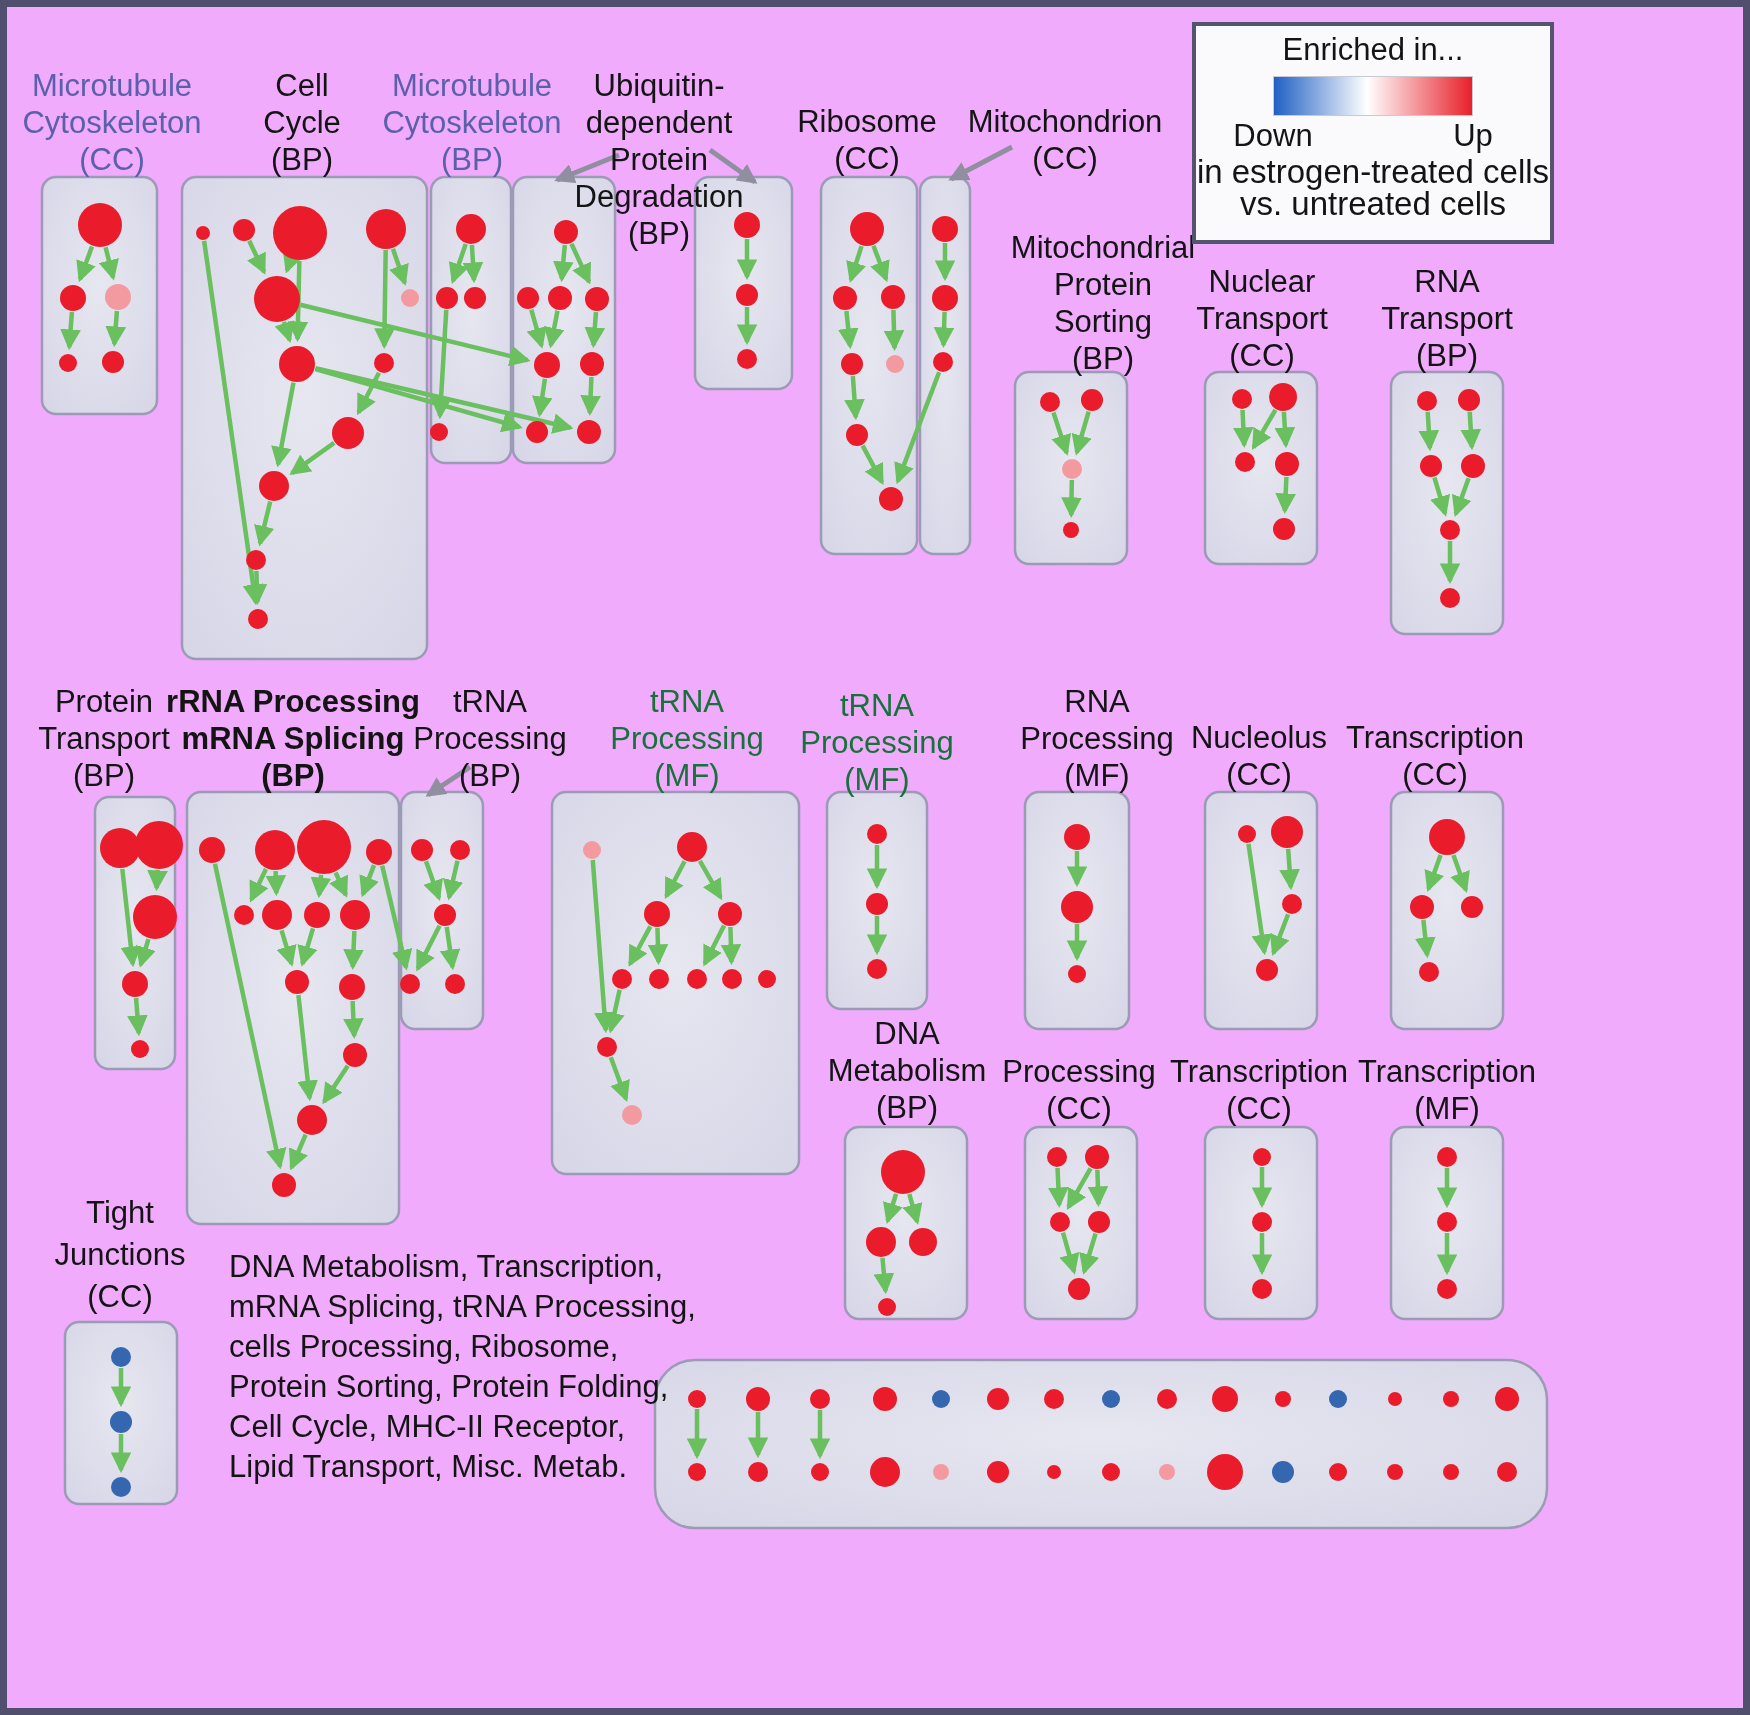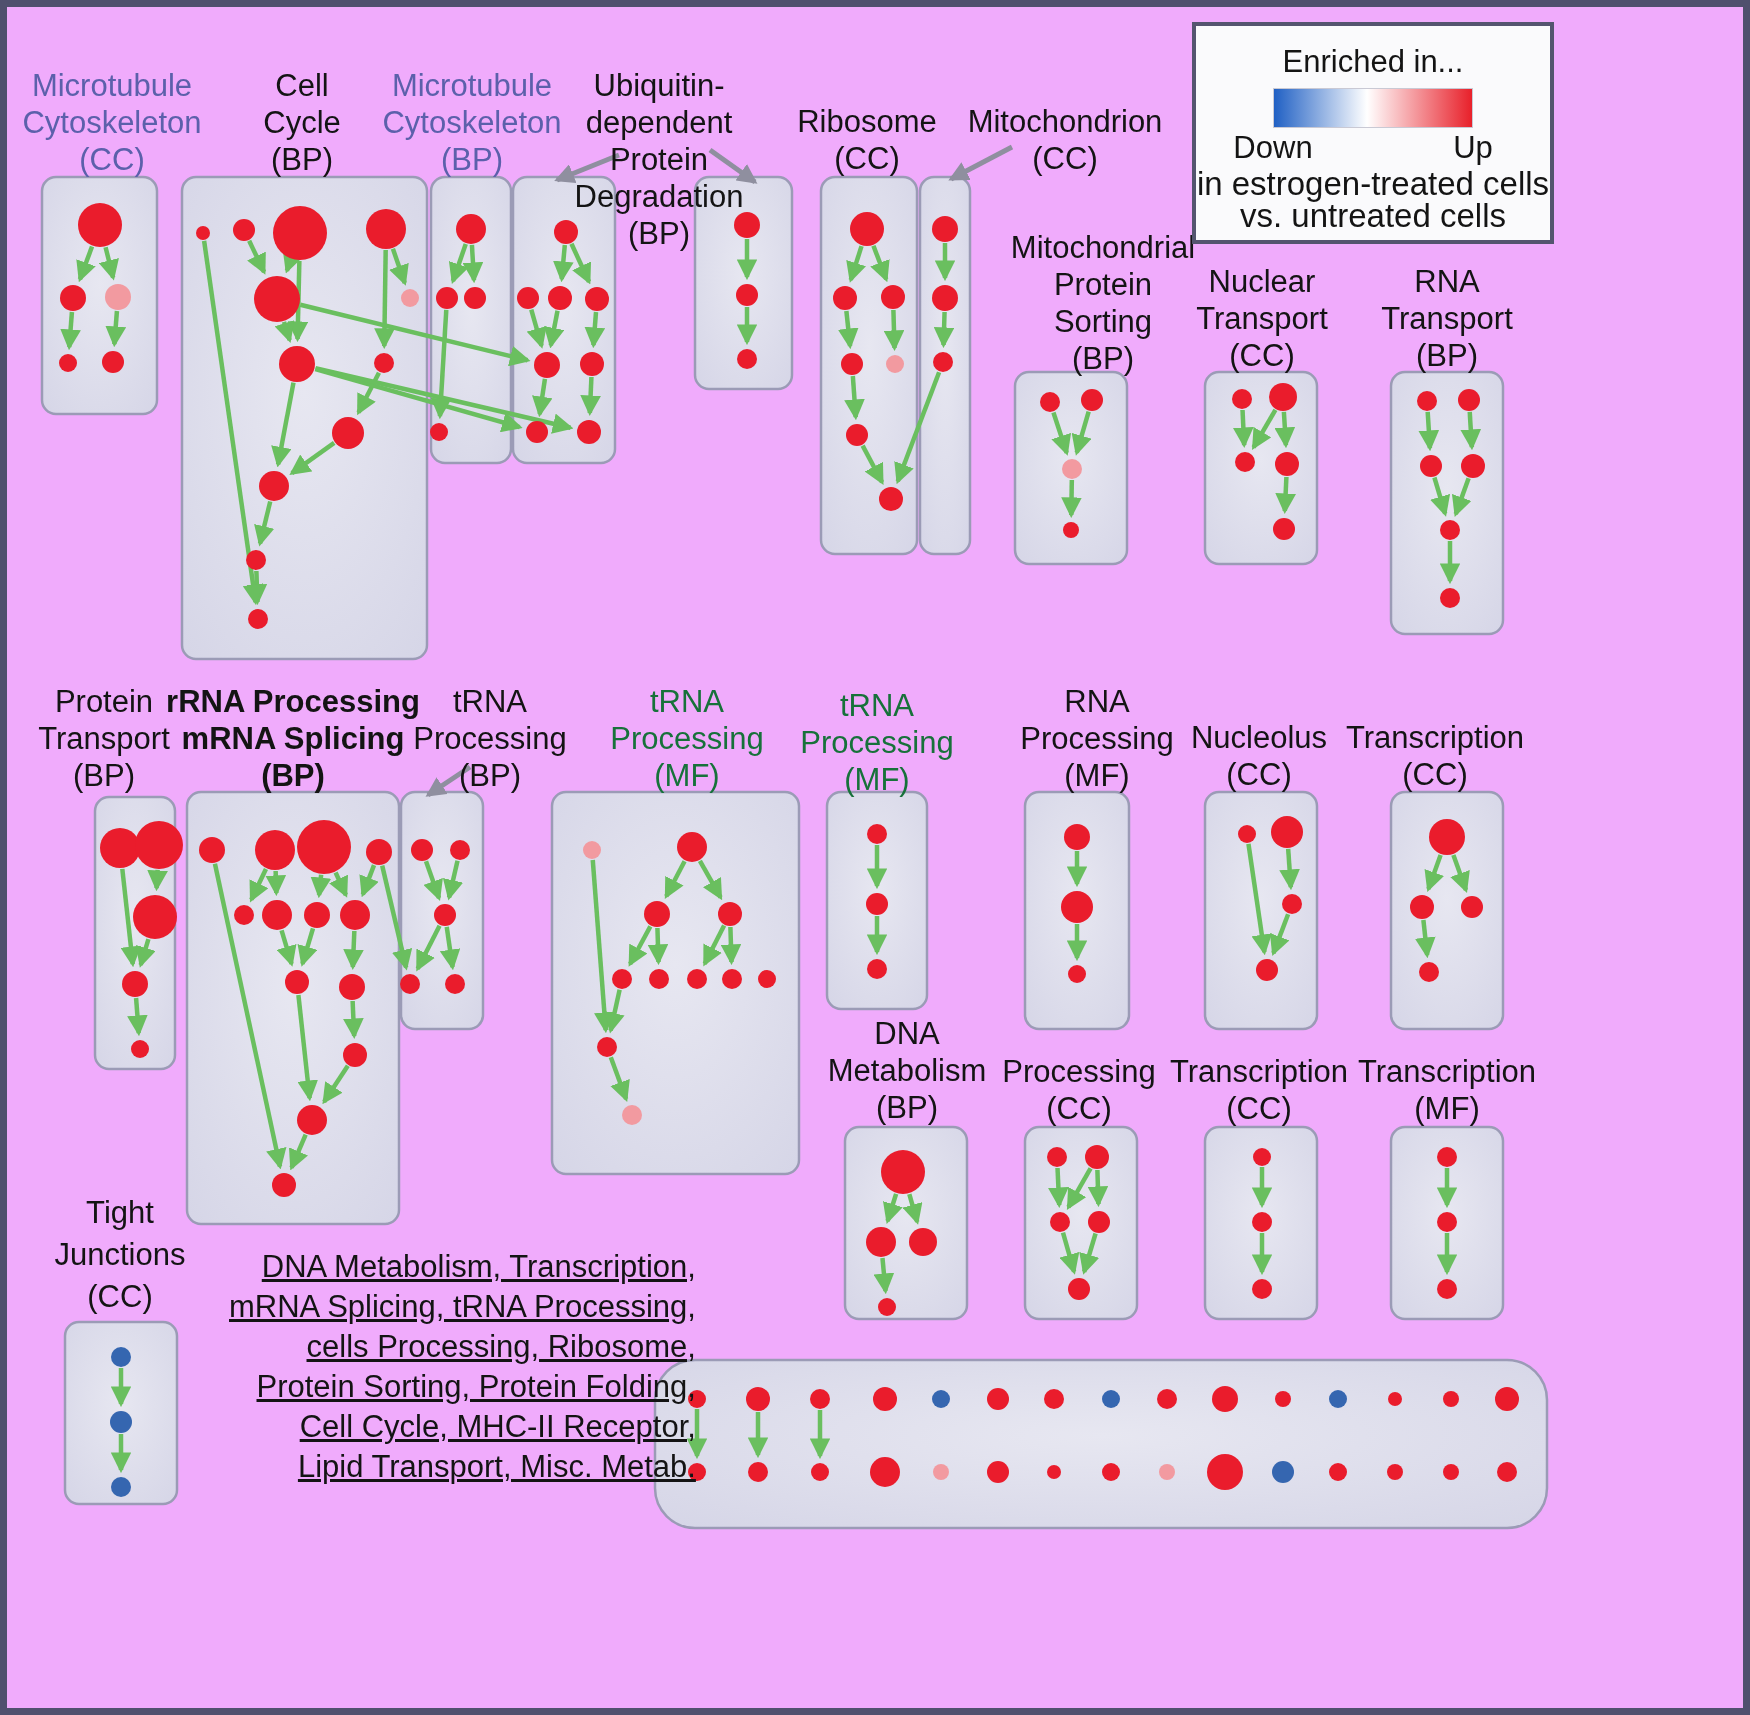--- a/index.html
+++ b/index.html
@@ -3,25 +3,25 @@
 <meta charset="utf-8">
 <style>
   html,body{margin:0;padding:0;}
   body{width:1750px;height:1715px;overflow:hidden;font-family:"Liberation Sans","DejaVu Sans",sans-serif;}
   .figure{position:relative;width:1750px;height:1715px;box-sizing:border-box;
           background:#f0abfc;border:7px solid #50506e;}
   .figure svg{position:absolute;left:0;top:0;}
   .labels{position:absolute;left:0;top:0;width:100%;height:100%;pointer-events:none;}
   .glabel{position:absolute;transform:translateX(-50%);text-align:center;
           font-size:31px;line-height:37px;white-space:nowrap;}
-  .glabel.left{transform:none;text-align:right;text-decoration:underline;}
+  .glabel.left{transform:none;text-align:left;}
   .legend{position:absolute;left:1185px;top:15px;width:362px;height:222px;
           background:#fafafc;border:4px solid #54546f;box-sizing:border-box;
           text-align:center;color:#141414;}
-  .legend-title{font-size:31px;margin-top:18px;}
+  .legend-title{font-size:31px;margin-top:6px;}
   .legend-bar{width:200px;height:40px;margin:8px auto 2px auto;border:1px solid #c9c9d4;box-sizing:border-box;}
   .legend-ud{position:relative;height:38px;font-size:31px;padding-left:24px;}
   .legend-ud span{position:absolute;top:0;transform:translateX(-50%);}
   .legend-ud .down{left:77px;}
   .legend-ud .up{left:277px;}
   .legend-sub{font-size:33px;line-height:32px;}
 </style>
 </head>
 <body>
 

